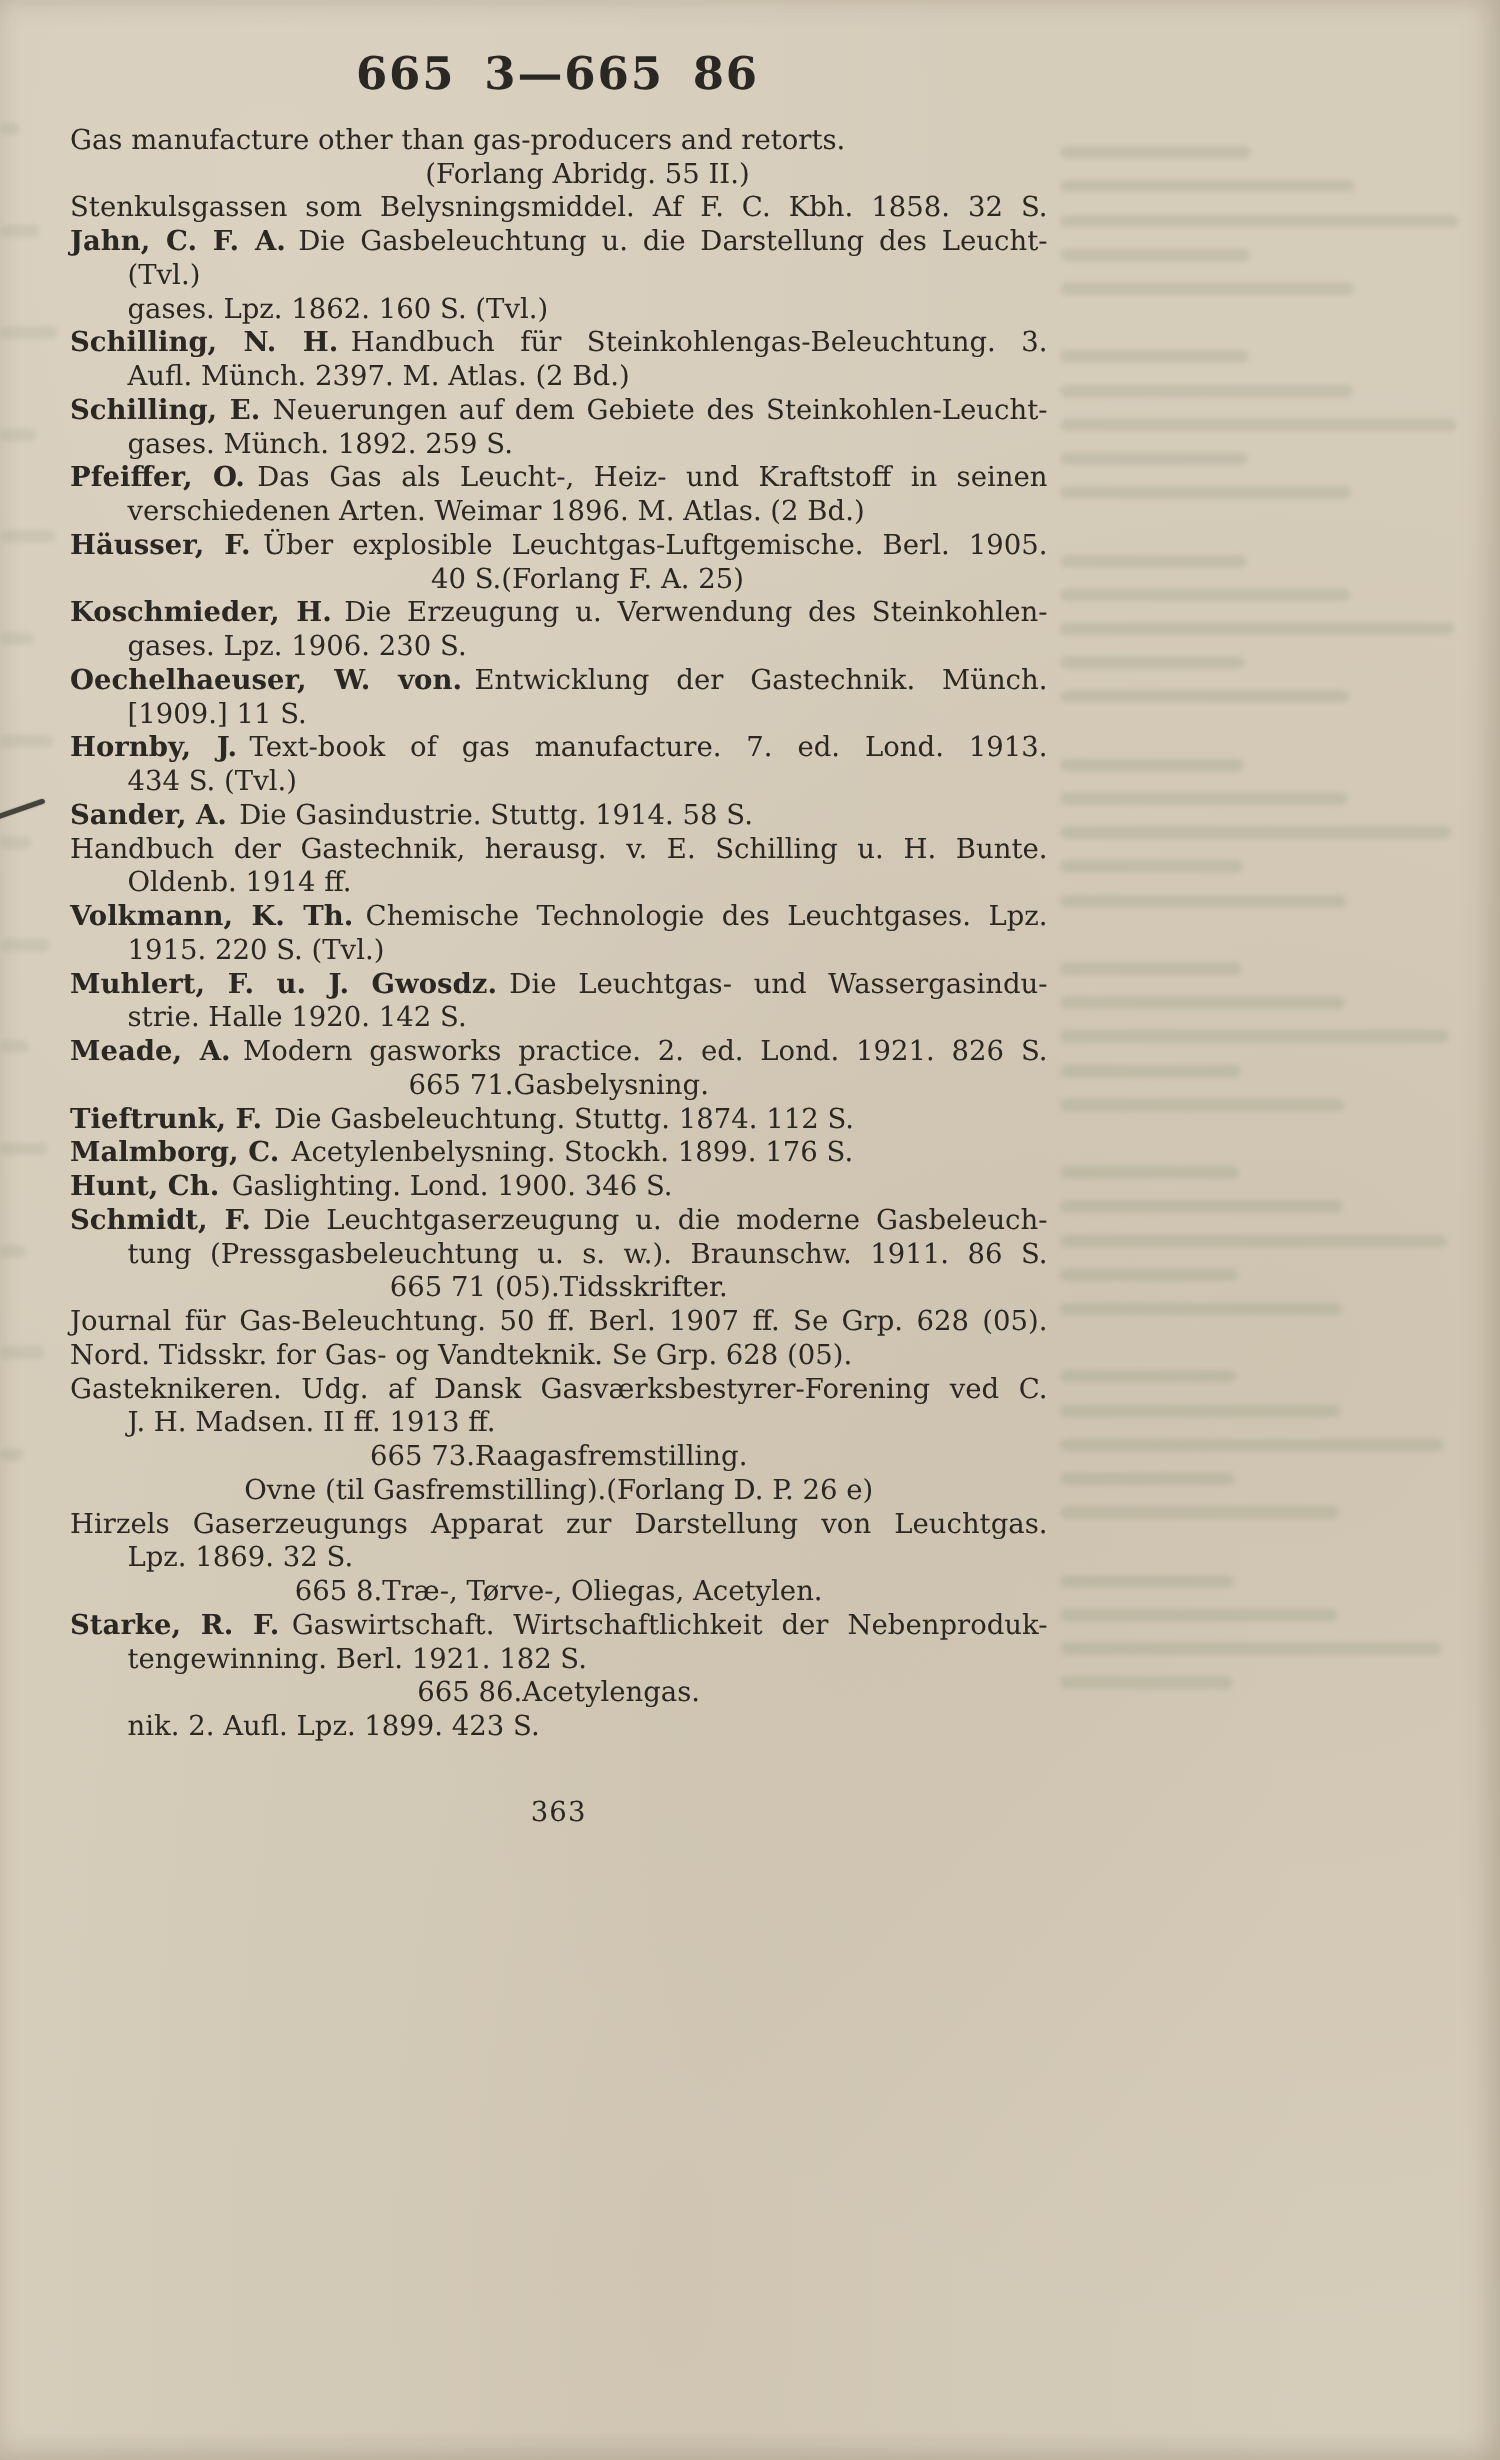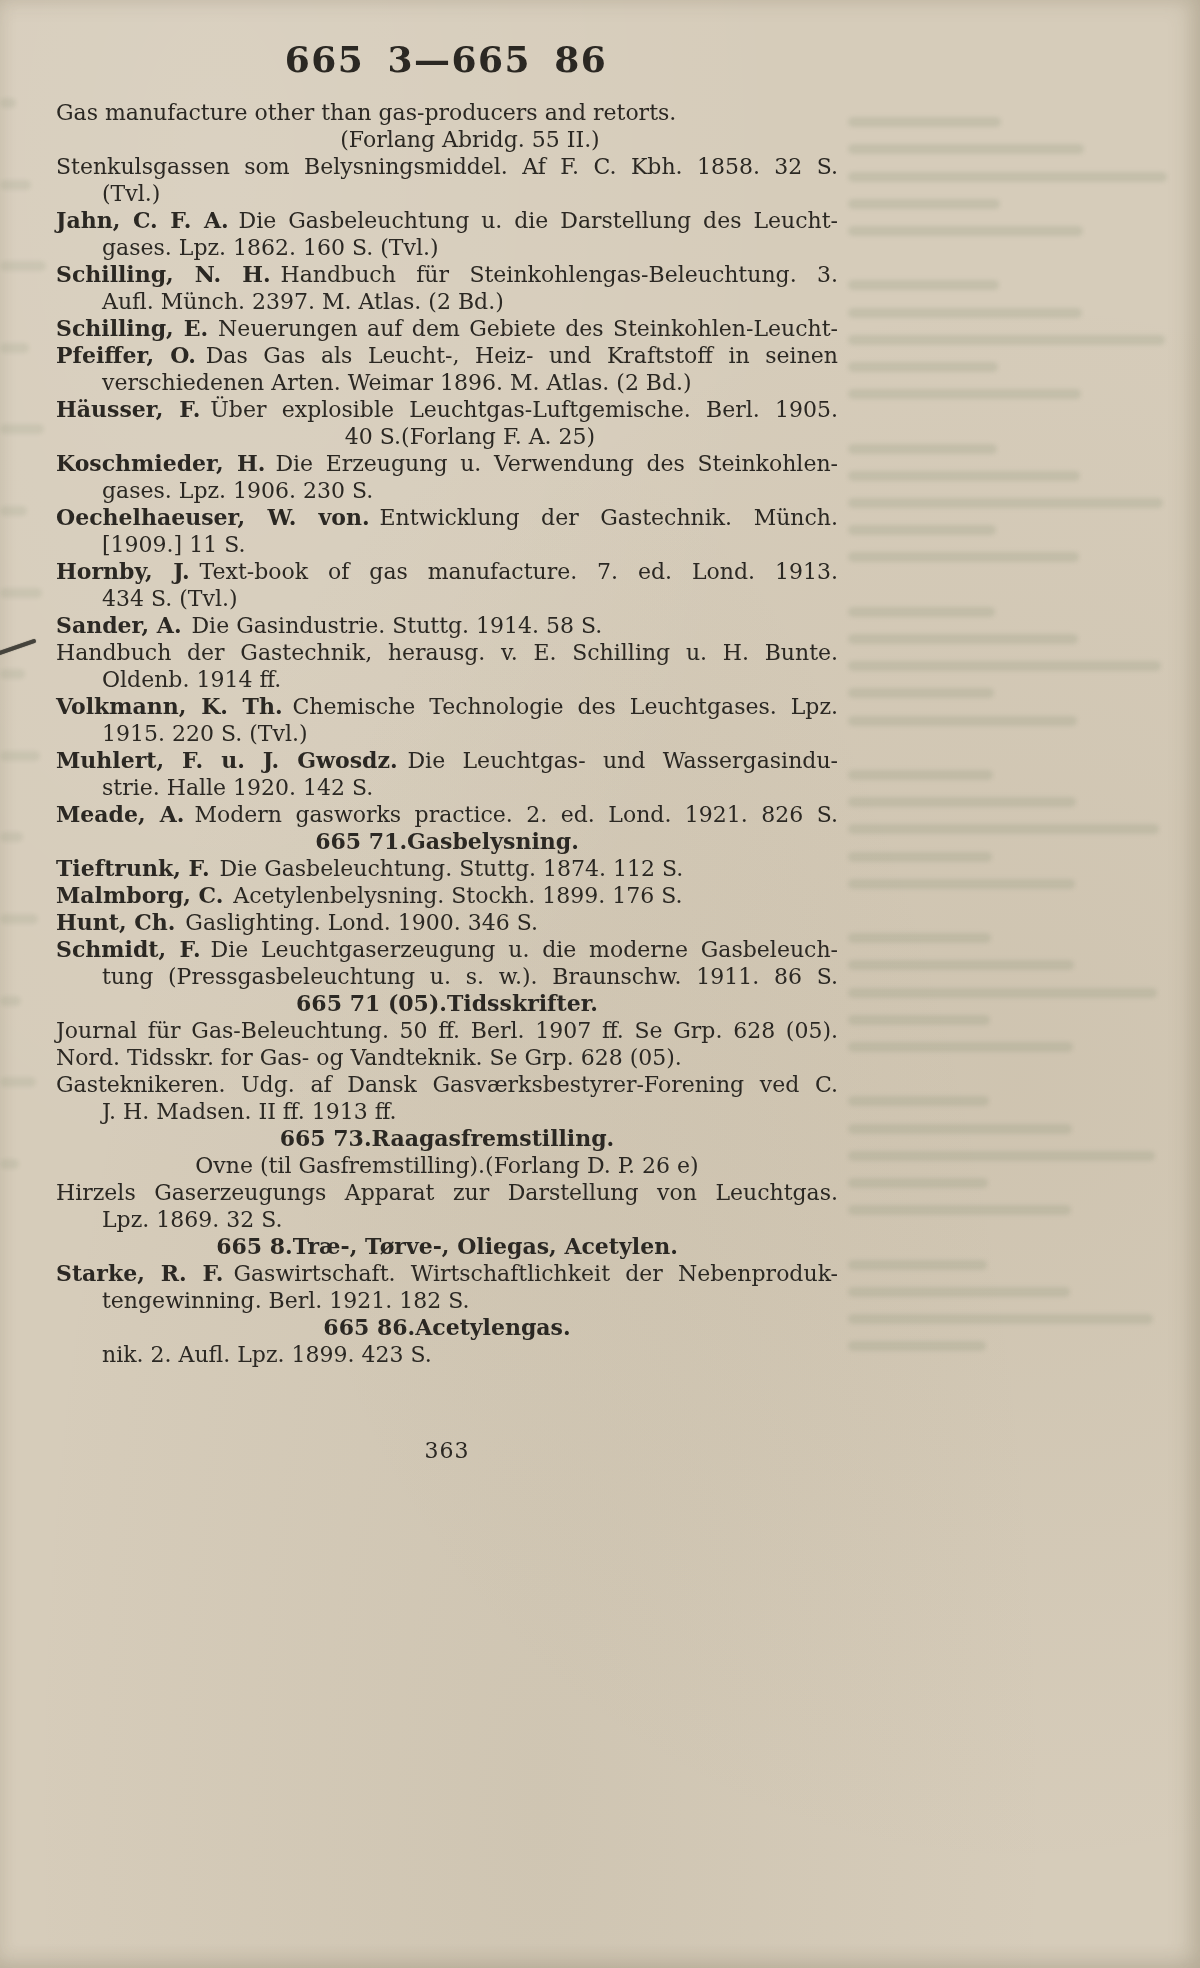--- a/index.html
+++ b/index.html
@@ -19,21 +19,21 @@
     position:absolute;top:38px;left:56px;width:780px;
     text-align:center;font-weight:700;font-size:36px;
     letter-spacing:1.5px;word-spacing:9px;
   }
   .text-block{position:absolute;top:99px;left:56px;width:782px;font-size:22px;}
   .line{line-height:27px;min-height:27px;white-space:nowrap;}
   .line.j{white-space:normal;text-align:justify;text-align-last:justify;}
   .line.indent{padding-left:46px;}
   .line.split{display:flex;justify-content:center;white-space:nowrap;}
   .author{font-weight:700;margin-right:.45em;}
-  .num,.sect{font-weight:700;}
+  .num,.sect{font-weight:400;}
   .page-number{
     position:absolute;top:1438px;left:56px;width:782px;
     text-align:center;font-size:22px;letter-spacing:1px;
   }
   .margin-mark{
     position:absolute;left:-9px;top:646px;width:46px;height:4px;
     background:#45433c;border-radius:3px;transform:rotate(-19deg);
     box-shadow:0 0 1px rgba(69,67,60,.8);
   }
   .ghost-layer{position:absolute;inset:0;pointer-events:none;}
@@ -99,26 +99,27 @@
       <div class="gline" style="top: 1158.8px; left: 0px; width: 19px; opacity: 0.8;"></div>
     </div>
   <div class="header-range">665 3—665 86</div>
   <div class="text-block">
       <div class="line"><span class="txt">Gas manufacture other than gas-producers and retorts.</span></div>
       <div class="line indent split">
         <span class="lft"></span>
         <span class="ref">(Forlang Abridg. 55 II.)</span>
       </div>
       <div class="line j"><span class="txt">Stenkulsgassen som Belysningsmiddel. Af F. C. Kbh. 1858. 32 S.</span></div>
+      <div class="line j"><span class="author">Jahn, C. F. A.</span><span class="txt">Die Gasbeleuchtung u. die Darstellung des Leucht-</span></div>
       <div class="line indent"><span class="txt">(Tvl.)</span></div>
-      <div class="line j"><span class="author">Jahn, C. F. A.</span><span class="txt">Die Gasbeleuchtung u. die Darstellung des Leucht-</span></div>
       <div class="line indent"><span class="txt">gases. Lpz. 1862. 160 S. (Tvl.)</span></div>
       <div class="line j"><span class="author">Schilling, N. H.</span><span class="txt">Handbuch für Steinkohlengas-Beleuchtung. 3.</span></div>
       <div class="line indent"><span class="txt">Aufl. Münch. 2397. M. Atlas. (2 Bd.)</span></div>
       <div class="line j"><span class="author">Schilling, E.</span><span class="txt">Neuerungen auf dem Gebiete des Steinkohlen-Leucht-</span></div>
+      <div class="line indent"><span class="txt">gases. Münch. 1892. 259 S.</span></div>
       <div class="line j"><span class="author">Pfeiffer, O.</span><span class="txt">Das Gas als Leucht-, Heiz- und Kraftstoff in seinen</span></div>
       <div class="line indent"><span class="txt">verschiedenen Arten. Weimar 1896. M. Atlas. (2 Bd.)</span></div>
       <div class="line j"><span class="author">Häusser, F.</span><span class="txt">Über explosible Leuchtgas-Luftgemische. Berl. 1905.</span></div>
       <div class="line indent split">
         <span class="lft">40 S.</span>
         <span class="ref">(Forlang F. A. 25)</span>
       </div>
       <div class="line j"><span class="author">Koschmieder, H.</span><span class="txt">Die Erzeugung u. Verwendung des Steinkohlen-</span></div>
       <div class="line indent"><span class="txt">gases. Lpz. 1906. 230 S.</span></div>
       <div class="line j"><span class="author">Oechelhaeuser, W. von.</span><span class="txt">Entwicklung der Gastechnik. Münch.</span></div>

